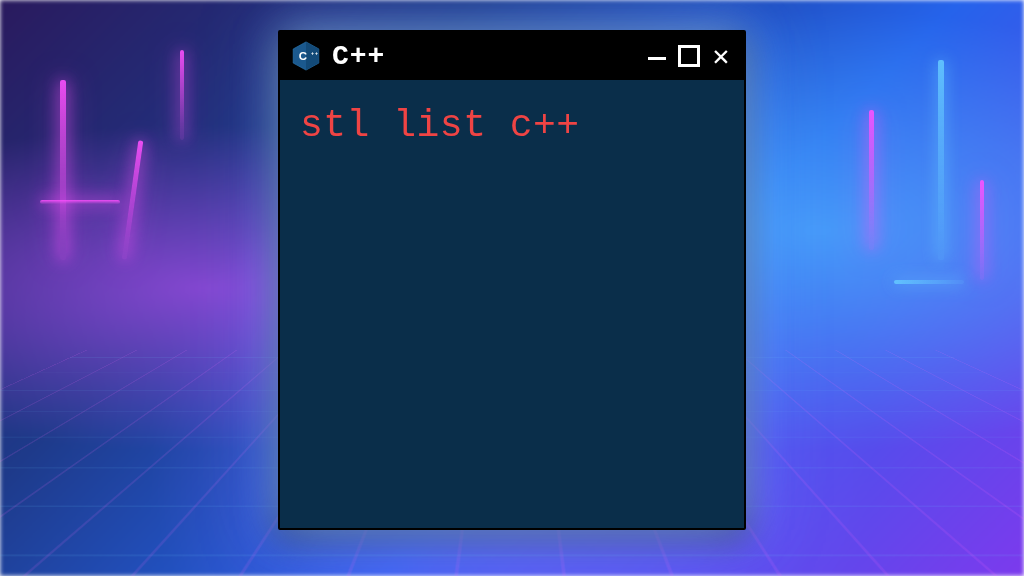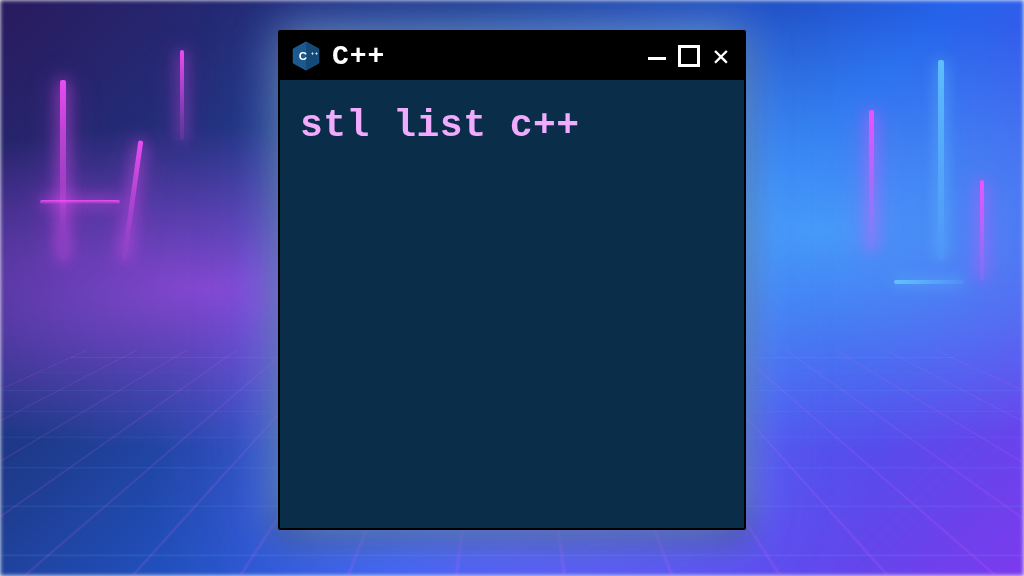--- a/index.html
+++ b/index.html
@@ -151,26 +151,25 @@
       line-height: 1;
     }
     
     .window-body {
       padding: 24px 20px;
       height: calc(100% - 48px);
       background: #0a2e4a;
     }
     
     .terminal-text {
-      color: #f0abfc;
+      color: #ef4444;
       font-family: 'Consolas', 'Courier New', monospace;
       font-size: 38px;
       letter-spacing: 0.5px;
       white-space: pre;
-      font-weight: bold;
     }
   </style>
 </head>
 <body>
 
 <div class="background"></div>
 <div class="grid-overlay"></div>
 <div class="neon-lines">
   <div class="neon-line n1"></div>
   <div class="neon-line n2"></div>

